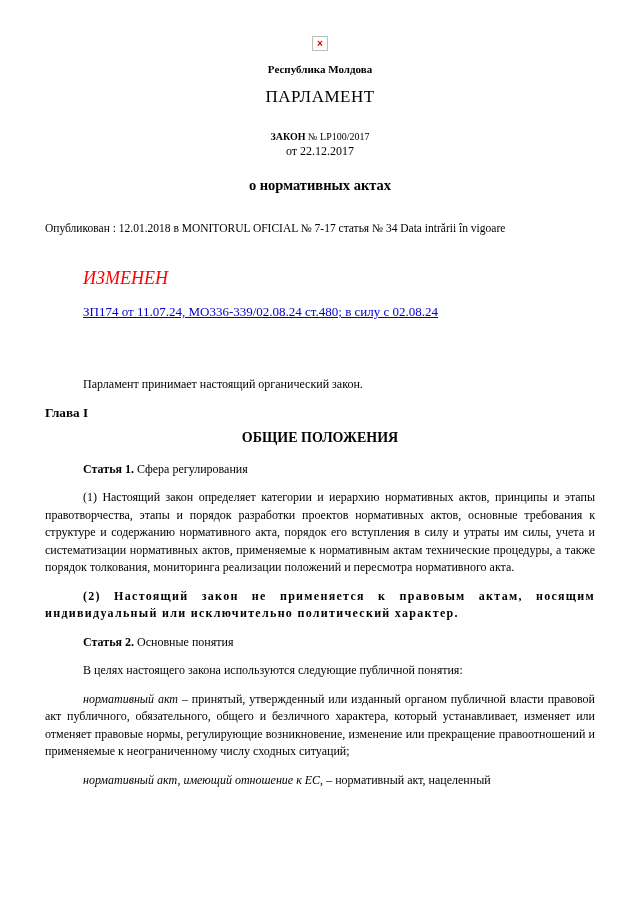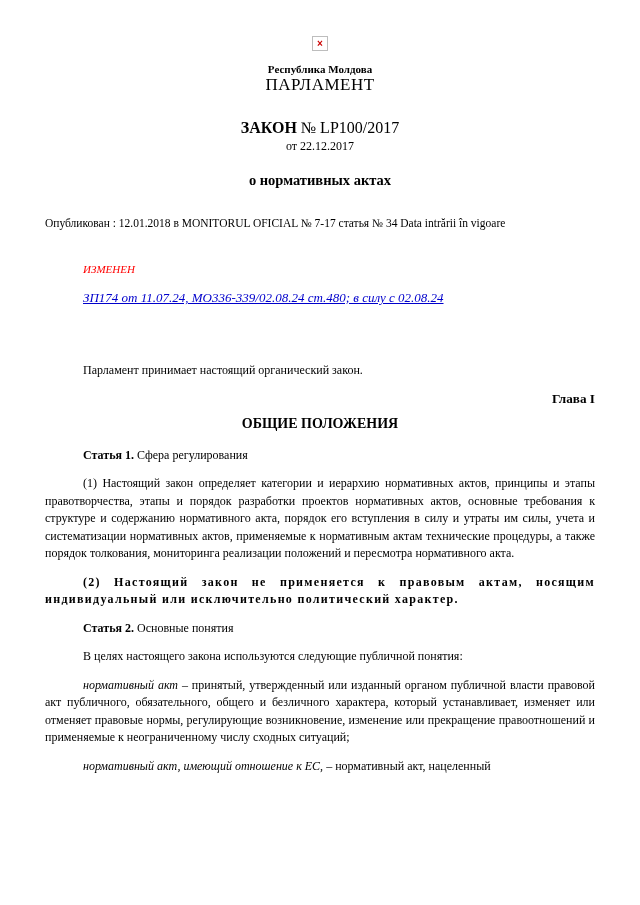--- a/index.html
+++ b/index.html
@@ -12,41 +12,41 @@
   .page { padding: 36px 45px 0 45px; }
   .center { text-align: center; }
 
   .broken-img {
     width: 16px; height: 15px; margin: 0 auto 12px auto;
     border: 1px solid #bdbdbd; background: #ffffff;
     display: flex; align-items: center; justify-content: center;
     font-family: "Liberation Sans", sans-serif;
     font-size: 10px; font-weight: bold; color: #cc0000;
   }
-  .country { font-size: 11px; font-weight: bold; }
+  .country { font-size: 11px; font-weight: bold; margin-bottom: 12px; }
   .institution { font-size: 17px; letter-spacing: 0.5px; margin-bottom: 24px; }
-  .law-line { font-size: 16px; margin-bottom: 2px; }
+  .law-line { font-size: 10px; margin-bottom: 2px; }
   .law-date { font-size: 12px; margin-bottom: 18px; }
   .doc-title { font-size: 14.5px; font-weight: bold; margin-bottom: 28px; }
 
   .published { font-size: 11.5px; margin-bottom: 34px; }
   .amended {
-    font-size: 11px; font-style: italic; color: #ff0000;
+    font-size: 18px; font-style: italic; color: #ff0000;
     margin-left: 38px; margin-bottom: 15px;
   }
   .amend-link-line { margin-left: 38px; margin-bottom: 56px; font-size: 13px; }
-  a.amend-link { color: #0000cc; font-style: italic; text-decoration: underline; cursor: pointer; }
+  a.amend-link { color: #0000cc; text-decoration: underline; cursor: pointer; }
 
   .body-para {
     font-size: 12px; line-height: 17.5px;
     text-indent: 38px; margin-bottom: 11px;
   }
   .just { text-align: justify; }
   .spaced { letter-spacing: 1.3px; font-weight: bold; }
-  .chapter { text-align: right; font-weight: bold; font-size: 13.2px; margin-bottom: 9px; }
+  .chapter { text-align: left; font-weight: bold; font-size: 13.2px; margin-bottom: 9px; }
   .chapter-title { text-align: center; font-weight: bold; font-size: 14px; margin-bottom: 15px; }
   .b { font-weight: bold; }
   .i { font-style: italic; }
 </style>
 </head>
 <body>
 
 <div class="page">
 
   <div class="center">

